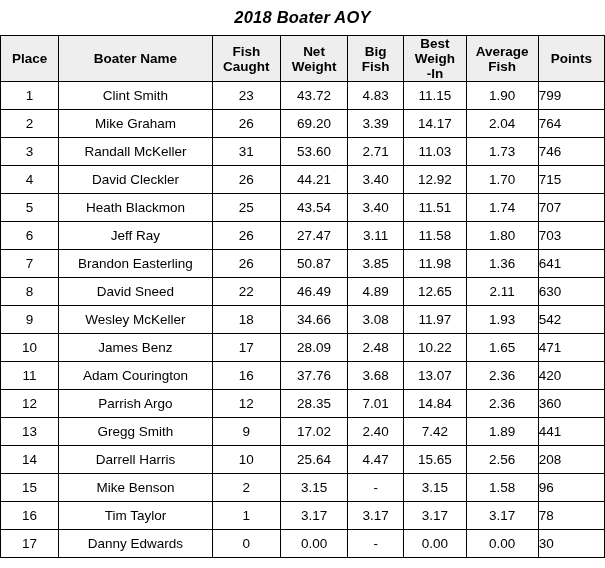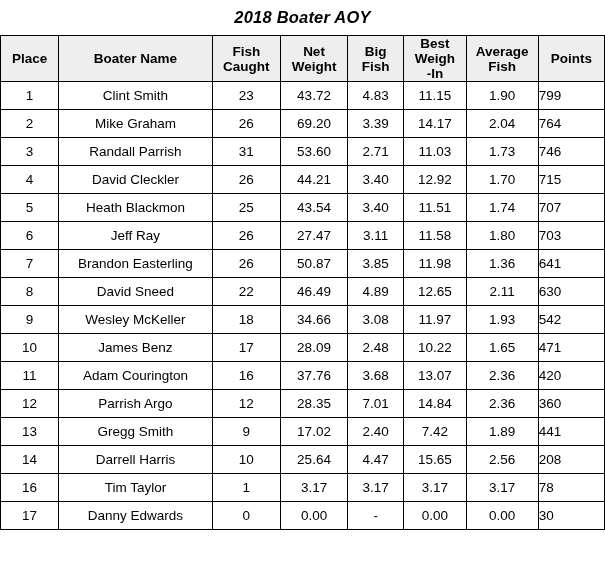--- a/index.html
+++ b/index.html
@@ -133,21 +133,21 @@
           <td class="name">Mike Graham</td>
           <td class="num">26</td>
           <td class="num">69.20</td>
           <td class="num">3.39</td>
           <td class="num">14.17</td>
           <td class="num">2.04</td>
           <td class="points">764</td>
         </tr>
         <tr>
           <td class="place">3</td>
-          <td class="name">Randall Parrish</td>
+          <td class="name">Randall McKeller</td>
           <td class="num">31</td>
           <td class="num">53.60</td>
           <td class="num">2.71</td>
           <td class="num">11.03</td>
           <td class="num">1.73</td>
           <td class="points">746</td>
         </tr>
         <tr>
           <td class="place">4</td>
           <td class="name">David Cleckler</td>
@@ -252,20 +252,30 @@
           <td class="place">14</td>
           <td class="name">Darrell Harris</td>
           <td class="num">10</td>
           <td class="num">25.64</td>
           <td class="num">4.47</td>
           <td class="num">15.65</td>
           <td class="num">2.56</td>
           <td class="points">208</td>
         </tr>
         <tr>
+          <td class="place">15</td>
+          <td class="name">Mike Benson</td>
+          <td class="num">2</td>
+          <td class="num">3.15</td>
+          <td class="num">-</td>
+          <td class="num">3.15</td>
+          <td class="num">1.58</td>
+          <td class="points">96</td>
+        </tr>
+        <tr>
           <td class="place">16</td>
           <td class="name">Tim Taylor</td>
           <td class="num">1</td>
           <td class="num">3.17</td>
           <td class="num">3.17</td>
           <td class="num">3.17</td>
           <td class="num">3.17</td>
           <td class="points">78</td>
         </tr>
         <tr>

